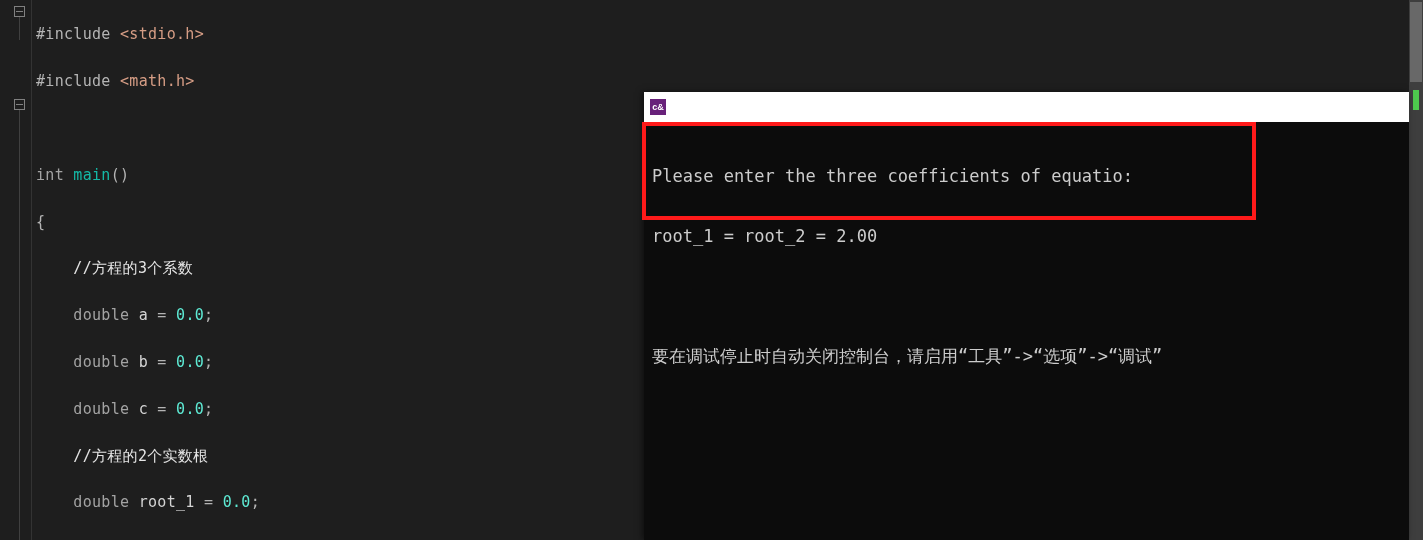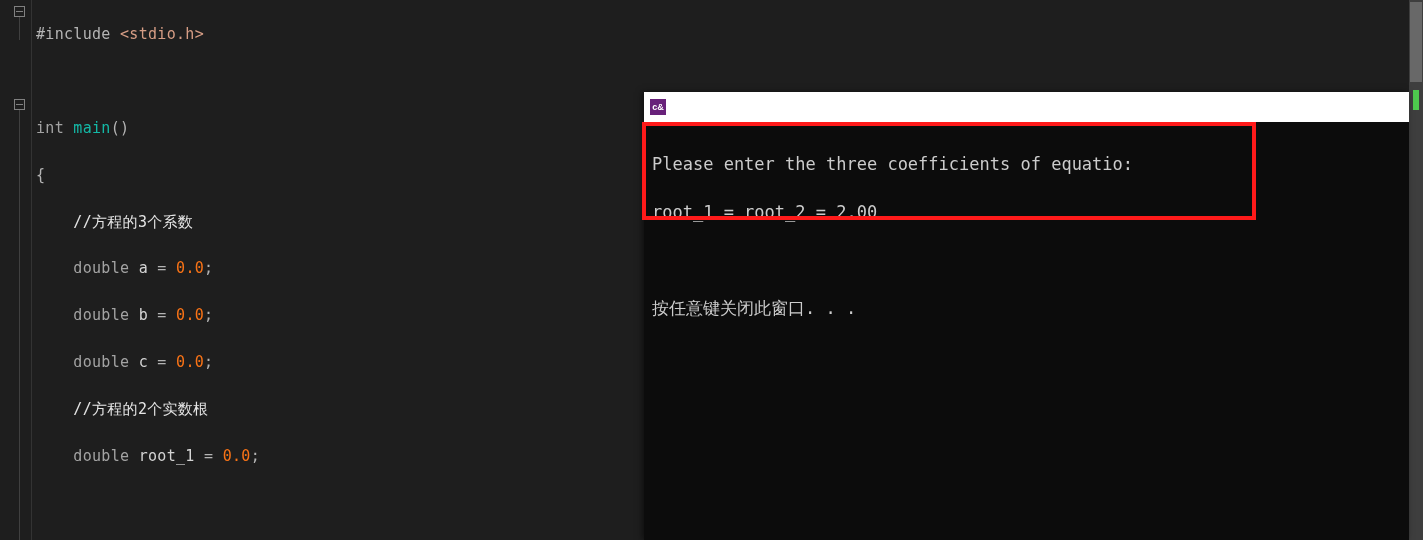--- a/index.html
+++ b/index.html
@@ -59,21 +59,21 @@
     flex: 1;
     padding-left: 4px;
     line-height: 23.4px;
     white-space: pre;
     font-size: 15px;
     letter-spacing: 0.3px;
   }
   .code-line { height: 23.4px; }
   .kw { color: #a3a3a3; }
   .inc-path { color: #d69d85; }
-  .num { color: #f97316; }
+  .num { color: #5eead4; }
   .op { color: #b4b4b4; }
   .paren { color: #b4b4b4; }
   .fn { color: #14b8a6; }
   .id { color: #d4d4d4; }
   .cmt { color: #e5e5e5; }
   .scroll-right {
     position: absolute;
     right: 0;
     top: 0;
     width: 14px;
@@ -131,21 +131,21 @@
     flex-shrink:0;
   }
   .term-body {
     padding: 6px 8px;
     font-family: 'NSimSun', 'SimSun', Consolas, monospace;
     font-size: 17px;
     line-height: 24px;
     color: #cccccc;
     white-space: pre;
   }
-  .term-line { height: 24px; }
+  .term-line { height: 24px; margin-top: 12px; }
   .highlight-box {
     position: absolute;
     left: 642px;
     top: 122px;
     width: 614px;
     height: 98px;
     border: 4px solid #ff1a1a;
     pointer-events: none;
     z-index: 10;
   }
@@ -155,20 +155,21 @@
 
 <div class="editor-area">
   <div class="gutter">
     <div class="fold-btn" style="top:6px;"></div>
     <div class="fold-line" style="top:17px; height:23px;"></div>
     <div class="fold-btn" style="top:99px;"></div>
     <div class="fold-line" style="top:110px; height:430px;"></div>
   </div>
   <div class="code">
 <div class="code-line"><span class="op">#include </span><span class="inc-path">&lt;stdio.h&gt;</span></div>
+<div class="code-line"><span class="op">#include </span><span class="inc-path">&lt;math.h&gt;</span></div>
 <div class="code-line"></div>
 <div class="code-line"><span class="kw">int</span> <span class="fn">main</span><span class="paren">()</span></div>
 <div class="code-line"><span class="paren">{</span></div>
 <div class="code-line">    <span class="cmt">//方程的3个系数</span></div>
 <div class="code-line">    <span class="kw">double</span> <span class="id">a</span> <span class="op">=</span> <span class="num">0.0</span><span class="op">;</span></div>
 <div class="code-line">    <span class="kw">double</span> <span class="id">b</span> <span class="op">=</span> <span class="num">0.0</span><span class="op">;</span></div>
 <div class="code-line">    <span class="kw">double</span> <span class="id">c</span> <span class="op">=</span> <span class="num">0.0</span><span class="op">;</span></div>
 <div class="code-line">    <span class="cmt">//方程的2个实数根</span></div>
 <div class="code-line">    <span class="kw">double</span> <span class="id">root_1</span> <span class="op">=</span> <span class="num">0.0</span><span class="op">;</span></div>
 <div class="code-line">       </div>
@@ -192,17 +193,17 @@
 </div>
 
 <div class="term-window">
   <div class="term-titlebar">
     <div class="term-icon">c&amp;</div>
   </div>
   <div class="term-body">
 <div class="term-line">Please enter the three coefficients of equatio:</div>
 <div class="term-line">root_1 = root_2 = 2.00</div>
 <div class="term-line"></div>
-<div class="term-line">按任意键关闭此窗口. . .</div>
+<div class="term-line">要在调试停止时自动关闭控制台，请启用“工具”-&gt;“选项”-&gt;“调试”</div>
   </div>
 </div>
 
 <div class="highlight-box"></div>
 
 </body></html>

